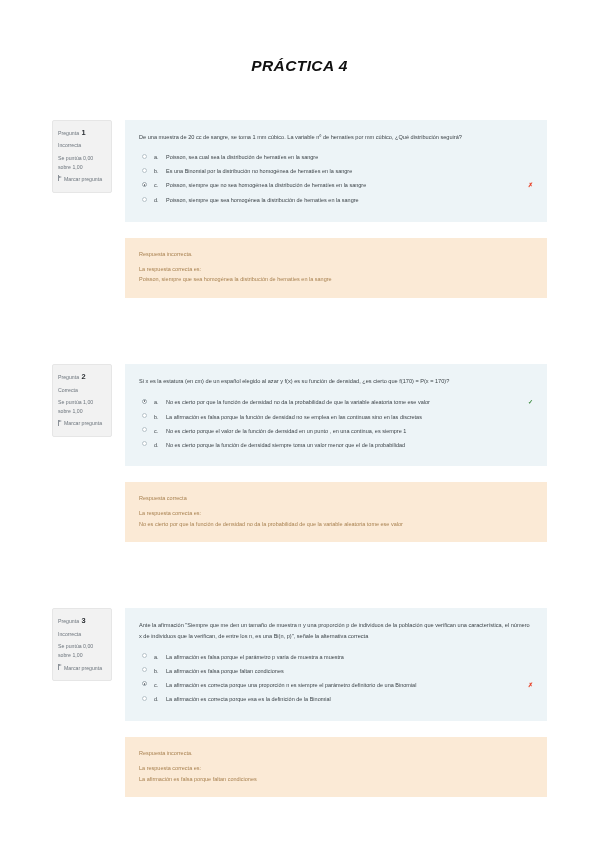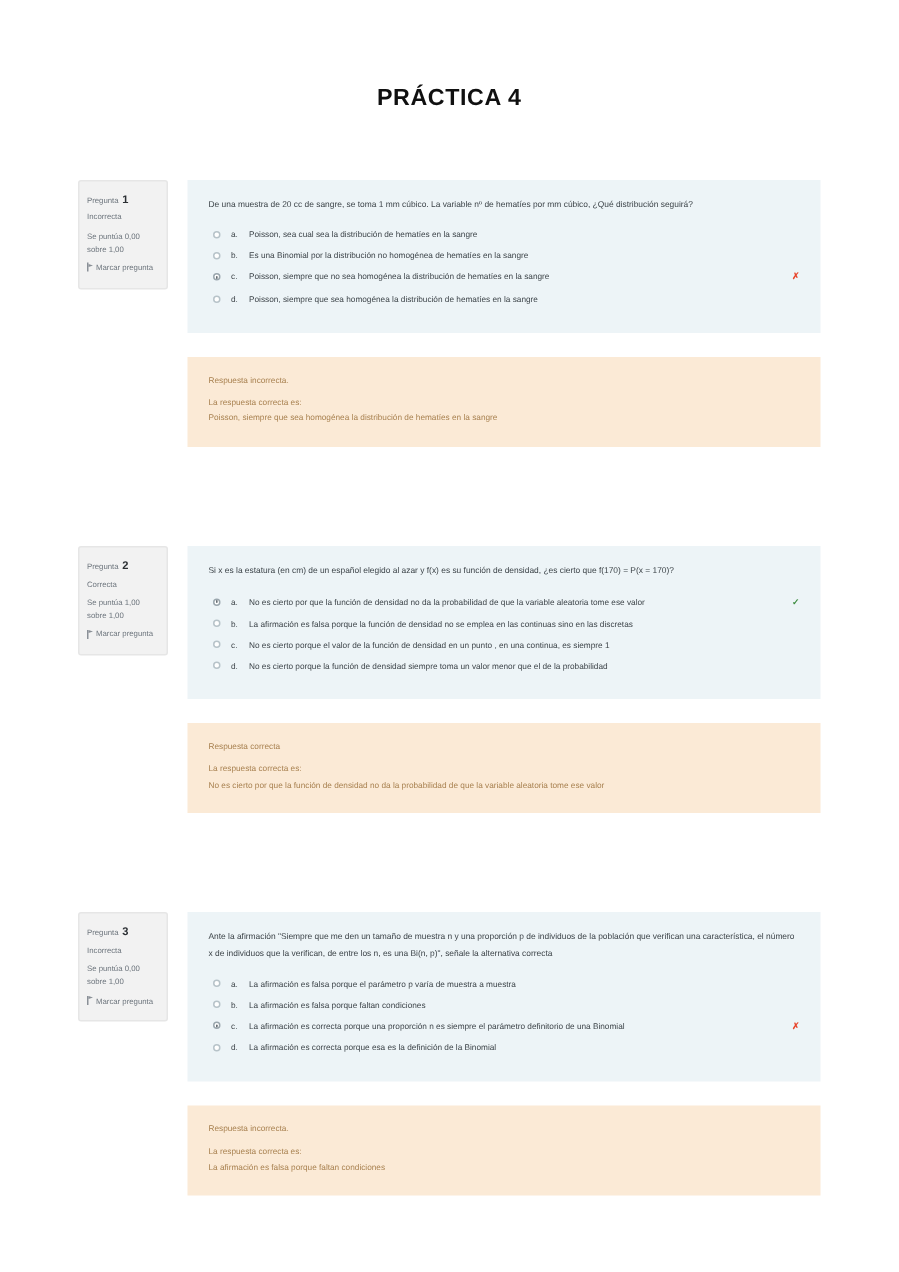--- a/index.html
+++ b/index.html
@@ -20,20 +20,21 @@
 
   .page-title {
     text-align: center;
     font-size: 15.5px;
     font-weight: bold;
     letter-spacing: 0.4px;
     color: #101010;
     margin: 0;
     padding-top: 58px;
     line-height: 1;
+    font-style: italic;
   }
 
   .quiz {
     margin-top: 46px;
   }
 
   .question-block {
     position: relative;
     padding: 0 0 0 0;
     margin-bottom: 66px;

